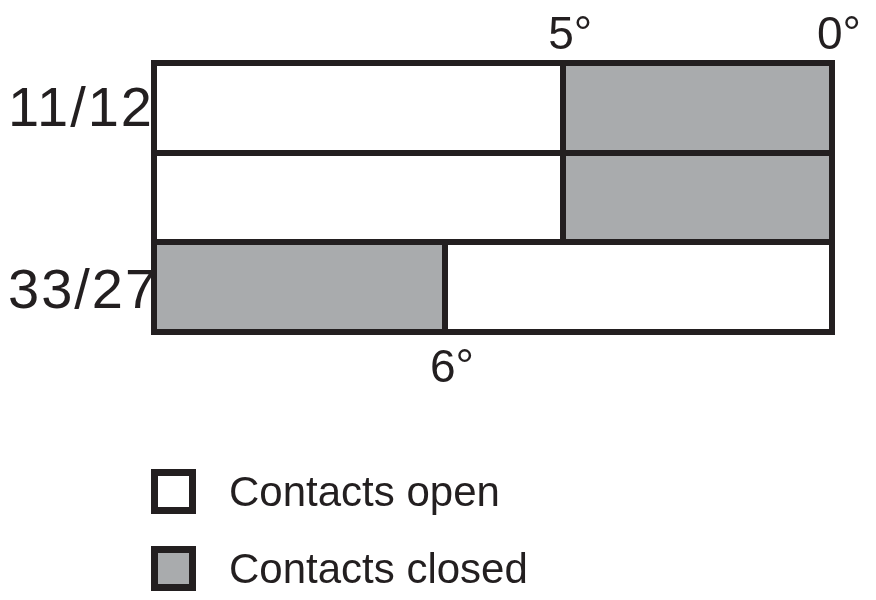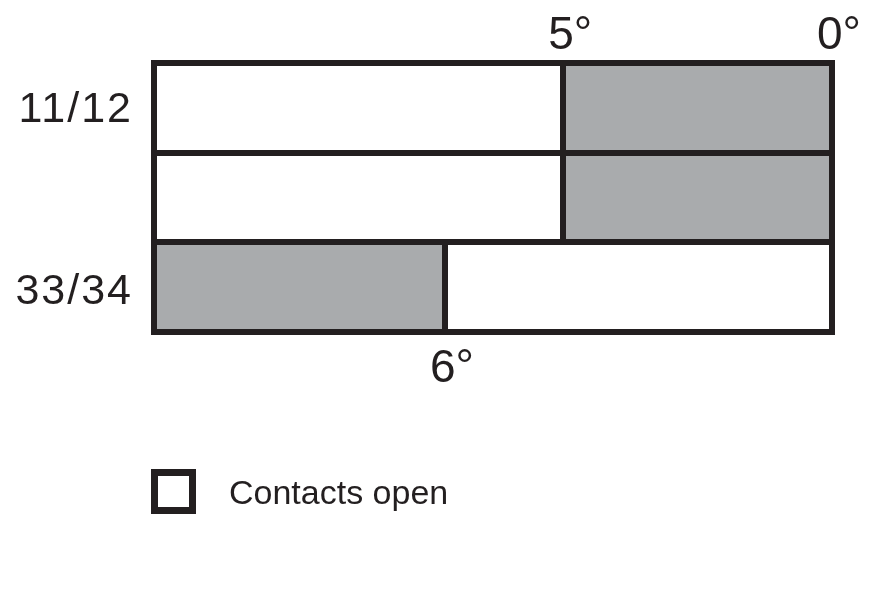--- a/index.html
+++ b/index.html
@@ -61,25 +61,25 @@
     margin-left: 10px;
   }
   .tick-bottom {
     top: calc(100% + 14px);
     margin-left: 4px;
   }
 
   
   .row-label {
     position: absolute;
-    left: 0;
+    left: 8px;
     width: 133px;
     text-align: right;
     transform: translateY(-50%);
-    font-size: 43px;
+    font-size: 56px;
     line-height: 1;
     letter-spacing: 2px;
     color: var(--line, #231f20);
   }
 
   
   .legend-item {
     position: absolute;
     left: 151px;
     height: 45px;
@@ -90,33 +90,33 @@
   .swatch {
     width: 45px;
     height: 45px;
     box-sizing: border-box;
     border: 7px solid var(--line, #231f20);
     flex: 0 0 auto;
   }
   .swatch-open   { background: var(--open_fill, #ffffff); }
   .swatch-closed { background: var(--closed_fill, #a9abad); }
   .legend-label {
-    font-size: 34px;
+    font-size: 42px;
     line-height: 1;
     white-space: nowrap;
     color: var(--line, #231f20);
   }
 </style>
 </head>
 <body>
 
 <div class="canvas">
 
   <div class="row-label" style="top:107px">11/12</div>
-  <div class="row-label" style="top:289px">33/34</div>
+  <div class="row-label" style="top:289px">33/27</div>
 
   <div class="box">
 
     <div class="tick tick-top" style="left: 60%;">5°</div>
     <div class="tick tick-top" style="left: 100%;">0°</div>
     <div class="tick tick-bottom" style="left: 43.3%;">6°</div>
 
     <div class="bar-row">
       <div class="seg seg-open" style="width: 60%;"></div>
       <div class="seg seg-closed seg-rest div-left"></div>
@@ -130,14 +130,18 @@
     <div class="bar-row bt">
       <div class="seg seg-closed div-right" style="width: 43.3%;"></div>
       <div class="seg seg-open seg-rest"></div>
     </div>
   </div>
 
   <div class="legend-item" style="top:469px">
     <span class="swatch swatch-open"></span>
     <span class="legend-label">Contacts open</span>
   </div>
+  <div class="legend-item" style="top:546px">
+    <span class="swatch swatch-closed"></span>
+    <span class="legend-label">Contacts closed</span>
+  </div>
 
 </div>
 
 </body></html>

